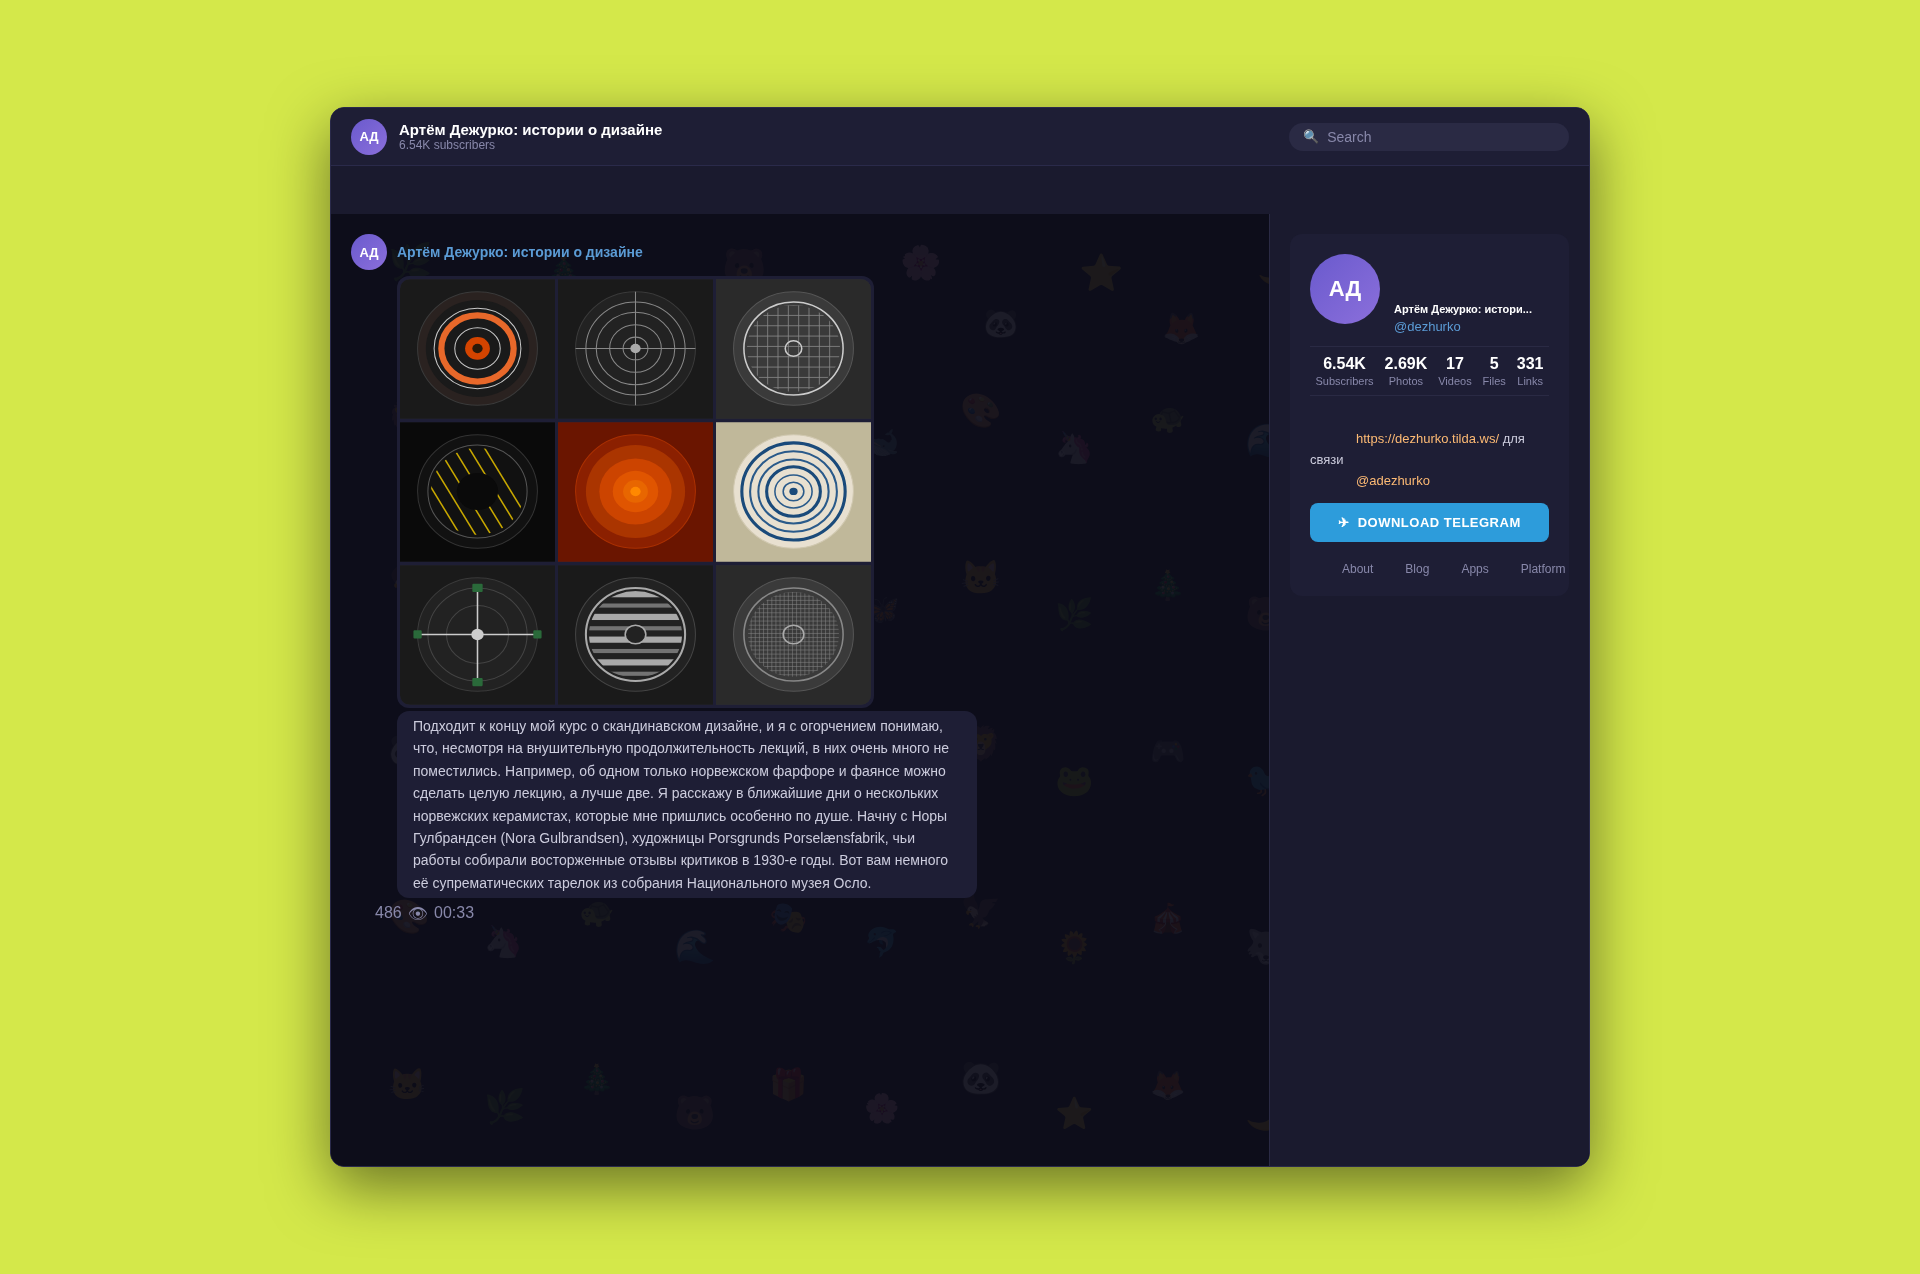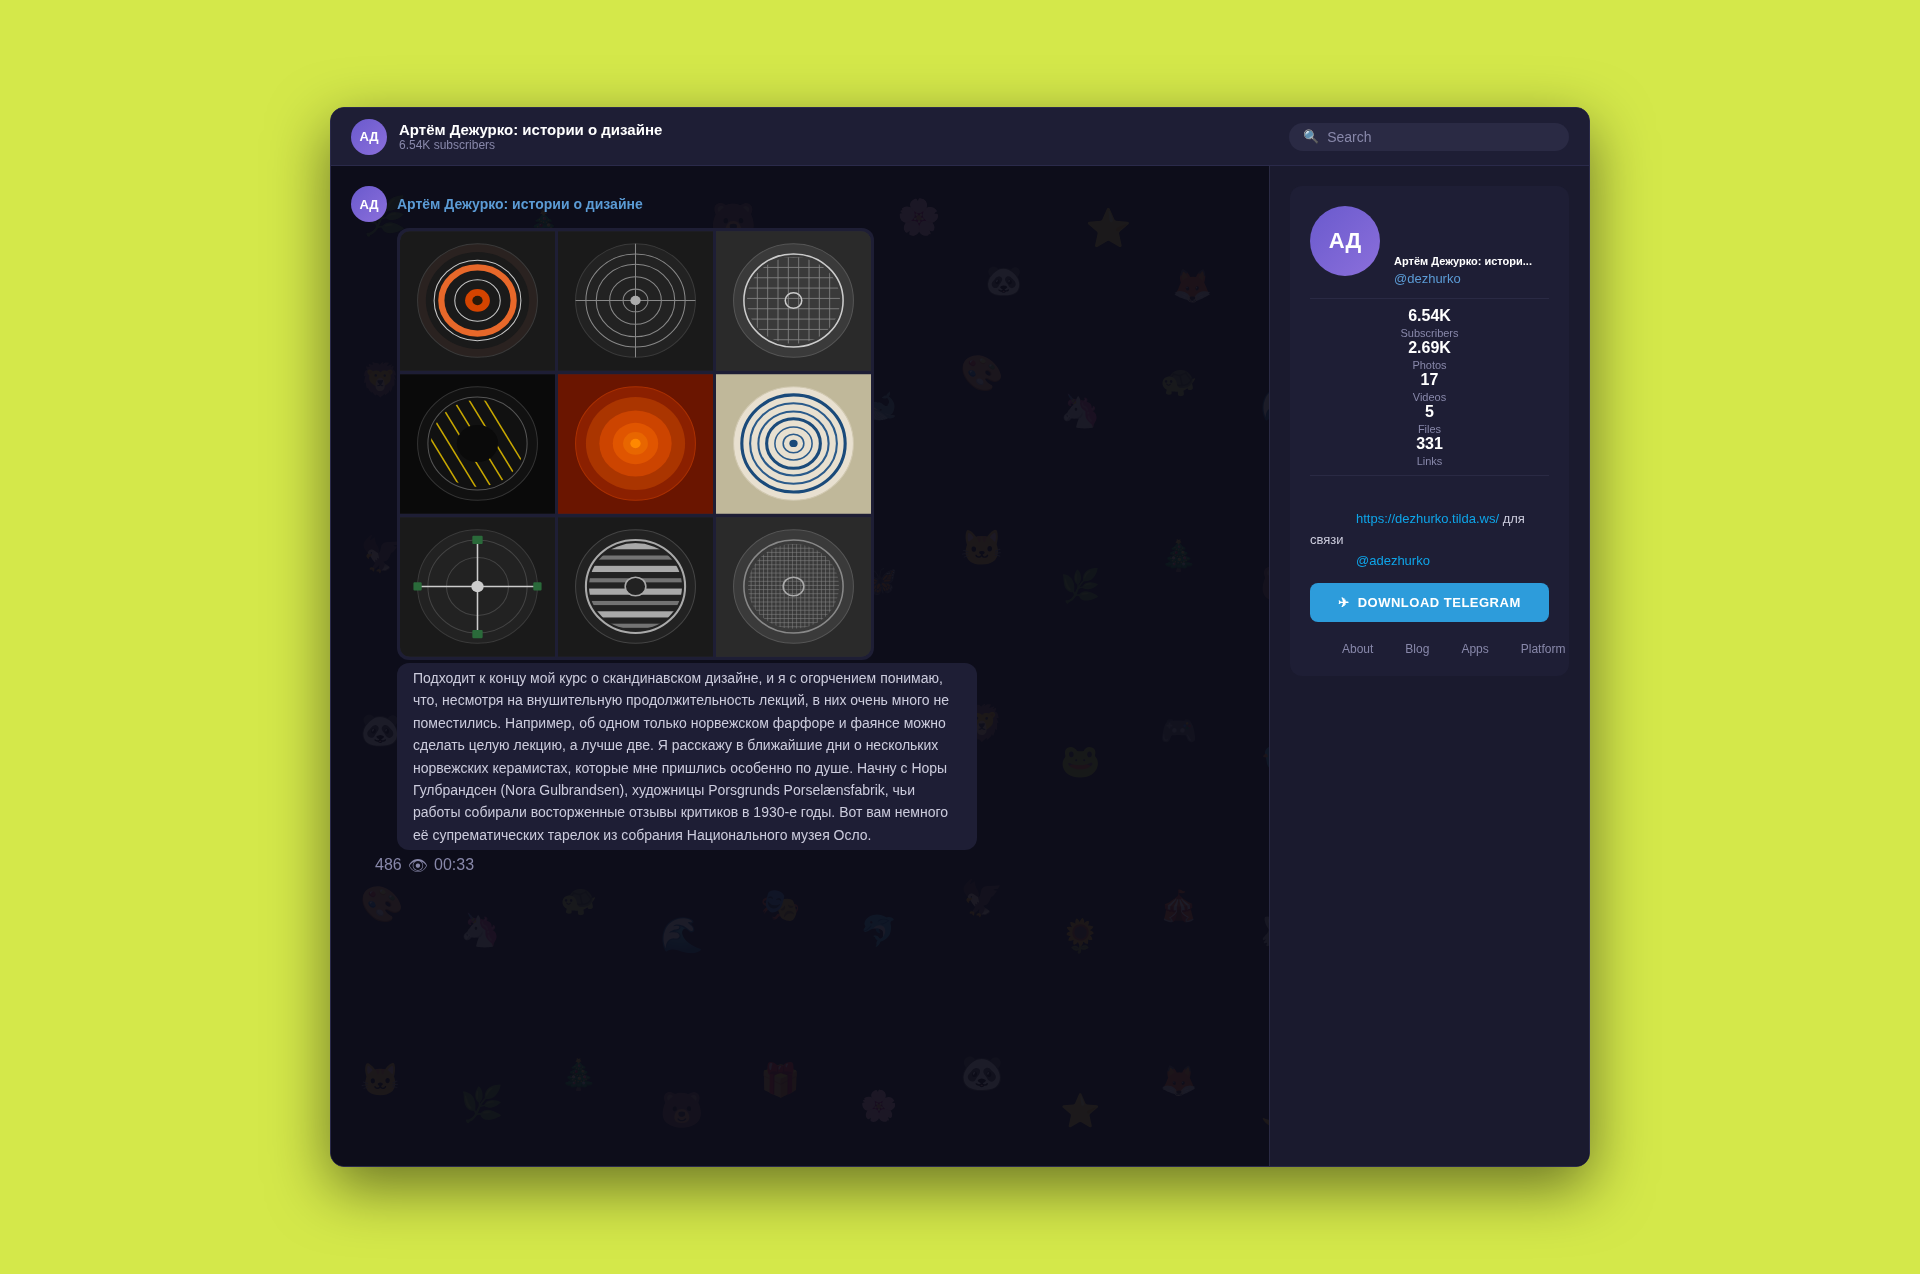--- a/index.html
+++ b/index.html
@@ -17,20 +17,21 @@
     .app-window {
       width: 1260px;
       height: 1060px;
       background: #1a1a2e;
       border-radius: 14px;
       overflow: hidden;
       display: flex;
       flex-direction: column;
       box-shadow: 0 20px 60px rgba(0,0,0,0.5);
       border: 1px solid #2a2a4a;
+      gap: 48px;
     }
 
     .title-bar {
       background: #1e1e35;
       height: 58px;
       display: flex;
       align-items: center;
       justify-content: space-between;
       padding: 0 20px;
       border-bottom: 1px solid #2a2a4a;
@@ -271,21 +272,20 @@
       margin-top: 3px;
     }
 
     .stats-row {
       display: flex;
       justify-content: space-around;
       width: 100%;
       padding: 8px 0;
       border-top: 1px solid #2a2a44;
       border-bottom: 1px solid #2a2a44;
-      flex-direction: column;
     }
 
     .stat-item {
       display: flex;
       flex-direction: column;
       align-items: center;
       gap: 2px;
     }
 
     .stat-value {
@@ -301,21 +301,21 @@
 
     .channel-desc {
       color: #ccccdd;
       font-size: 13px;
       line-height: 1.6;
       text-align: left;
       width: 100%;
     }
 
     .channel-desc a {
-      color: #0ea5e9;
+      color: #fdba74;
       text-decoration: none;
       padding-left: 46px;
     }
 
     .download-btn {
       background: #2d9cdb;
       color: white;
       border: none;
       border-radius: 8px;
       padding: 12px 20px;

